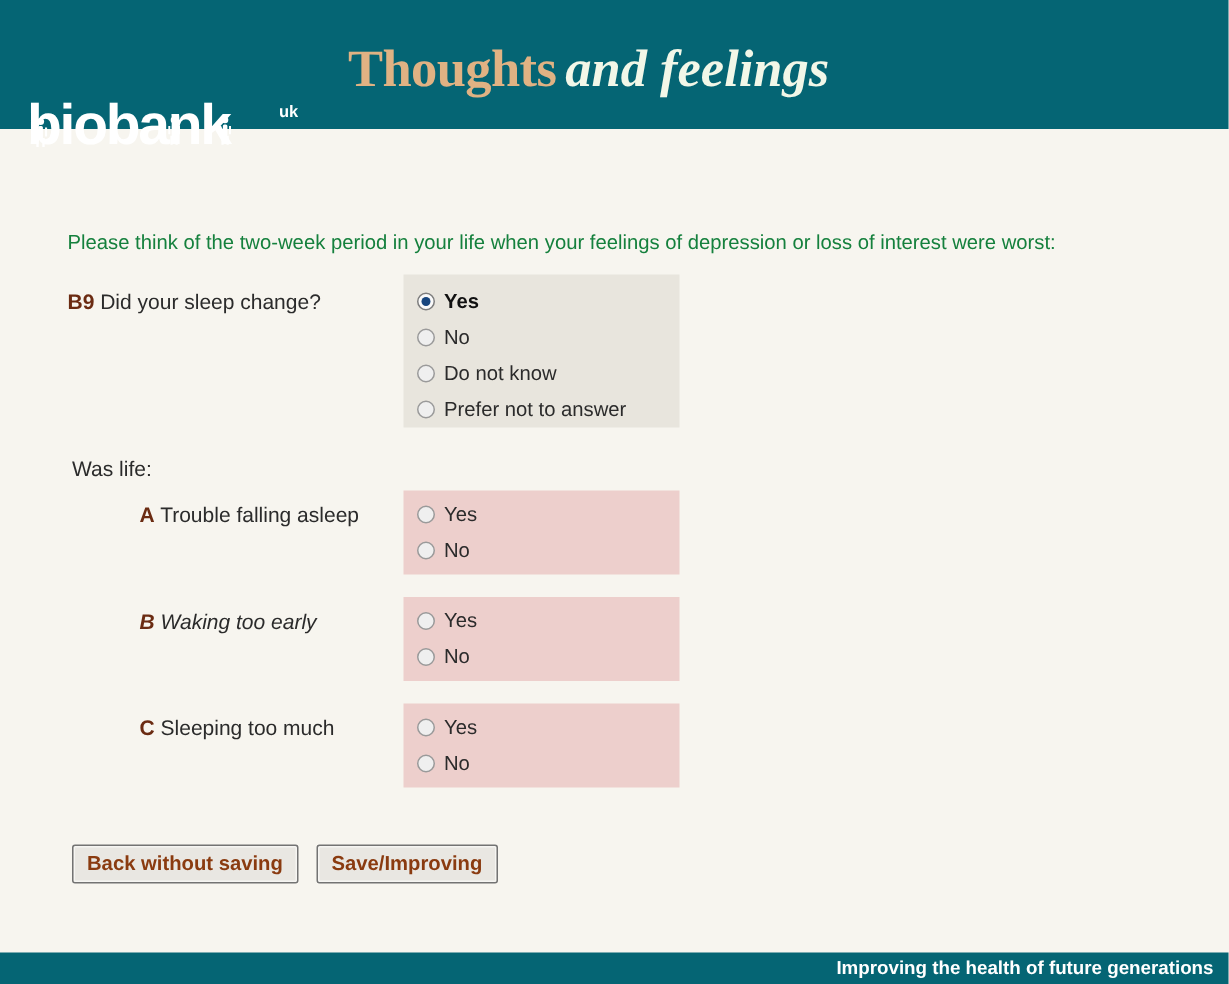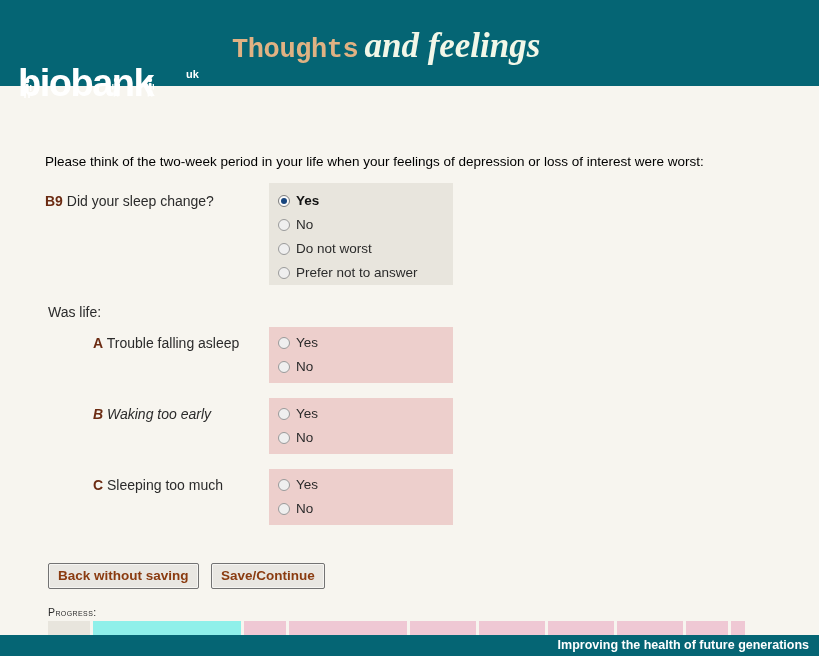--- a/index.html
+++ b/index.html
@@ -40,23 +40,23 @@
   #logo svg { display: block; }
 
   #title-wrap {
     position: absolute;
     left: 232px;
     top: 26px;
     height: 48px;
     white-space: nowrap;
   }
   .title-main {
-    font-family: Liberation Mono, monospace;
-    font-weight: bold;
-    font-size: 27px;
+    font-family: Liberation Serif, serif;
+    font-weight: bold;
+    font-size: 35px;
     color: #e0b283;
     letter-spacing: -0.4px;
     vertical-align: baseline;
   }
   .title-sub {
     font-family: "Liberation Serif", serif;
     font-style: italic;
     font-weight: bold;
     font-size: 35px;
     color: #f2f7e8;
@@ -101,21 +101,21 @@
     width: 819px;
     height: 514px;
     background: #f7f5ef;
   }
 
   #intro {
     position: absolute;
     left: 45px;
     top: 33px;
     font-size: 13.5px;
-    color: #000000;
+    color: #15803d;
     white-space: nowrap;
   }
 
   
   .q-row { position: absolute; }
 
   .q-label {
     position: absolute;
     font-size: 14px;
     color: #2b2b2b;
@@ -299,21 +299,21 @@
         <span>Did your sleep change?</span>
       </div>
       <div class="opt-panel grey" style="left:269px; top:62px; width:184px; height:102px;">
         <div class="opt selected" style="margin-top:6px;">
           <span class="radio checked"></span><span class="opt-text">Yes</span>
         </div>
         <div class="opt">
           <span class="radio"></span><span class="opt-text">No</span>
         </div>
         <div class="opt">
-          <span class="radio"></span><span class="opt-text">Do not worst</span>
+          <span class="radio"></span><span class="opt-text">Do not know</span>
         </div>
         <div class="opt">
           <span class="radio"></span><span class="opt-text">Prefer not to answer</span>
         </div>
       </div>
     </div>
 
     <div class="q-label" style="left:48px; top:183px;">Was life:</div>
 
     <div class="q-row">
@@ -356,38 +356,23 @@
           <span class="radio"></span><span class="opt-text">Yes</span>
         </div>
         <div class="opt">
           <span class="radio"></span><span class="opt-text">No</span>
         </div>
       </div>
     </div>
 
     <div id="buttons">
       <span class="btn">Back without saving</span>
-      <span class="btn">Save/Continue</span>
-    </div>
-
-    <div id="progress-wrap">
-      <div id="progress-label">Progress:</div>
-      <div id="progress-bar">
-        <div class="seg done" style="left:0px;   width:42px;"></div>
-        <div class="seg current" style="left:45px;  width:148px;"></div>
-        <div class="seg todo" style="left:196px; width:42px;"></div>
-        <div class="seg todo" style="left:241px; width:118px;"></div>
-        <div class="seg todo" style="left:362px; width:66px;"></div>
-        <div class="seg todo" style="left:431px; width:66px;"></div>
-        <div class="seg todo" style="left:500px; width:66px;"></div>
-        <div class="seg todo" style="left:569px; width:66px;"></div>
-        <div class="seg todo" style="left:638px; width:42px;"></div>
-        <div class="seg todo" style="left:683px; width:14px;"></div>
-      </div>
-    </div>
+      <span class="btn">Save/Improving</span>
+    </div>
+
 
   </div>
 
   <div id="footer">
     <div id="footer-text">Improving the health of future generations</div>
   </div>
 
 </div>
 
 </body></html>

